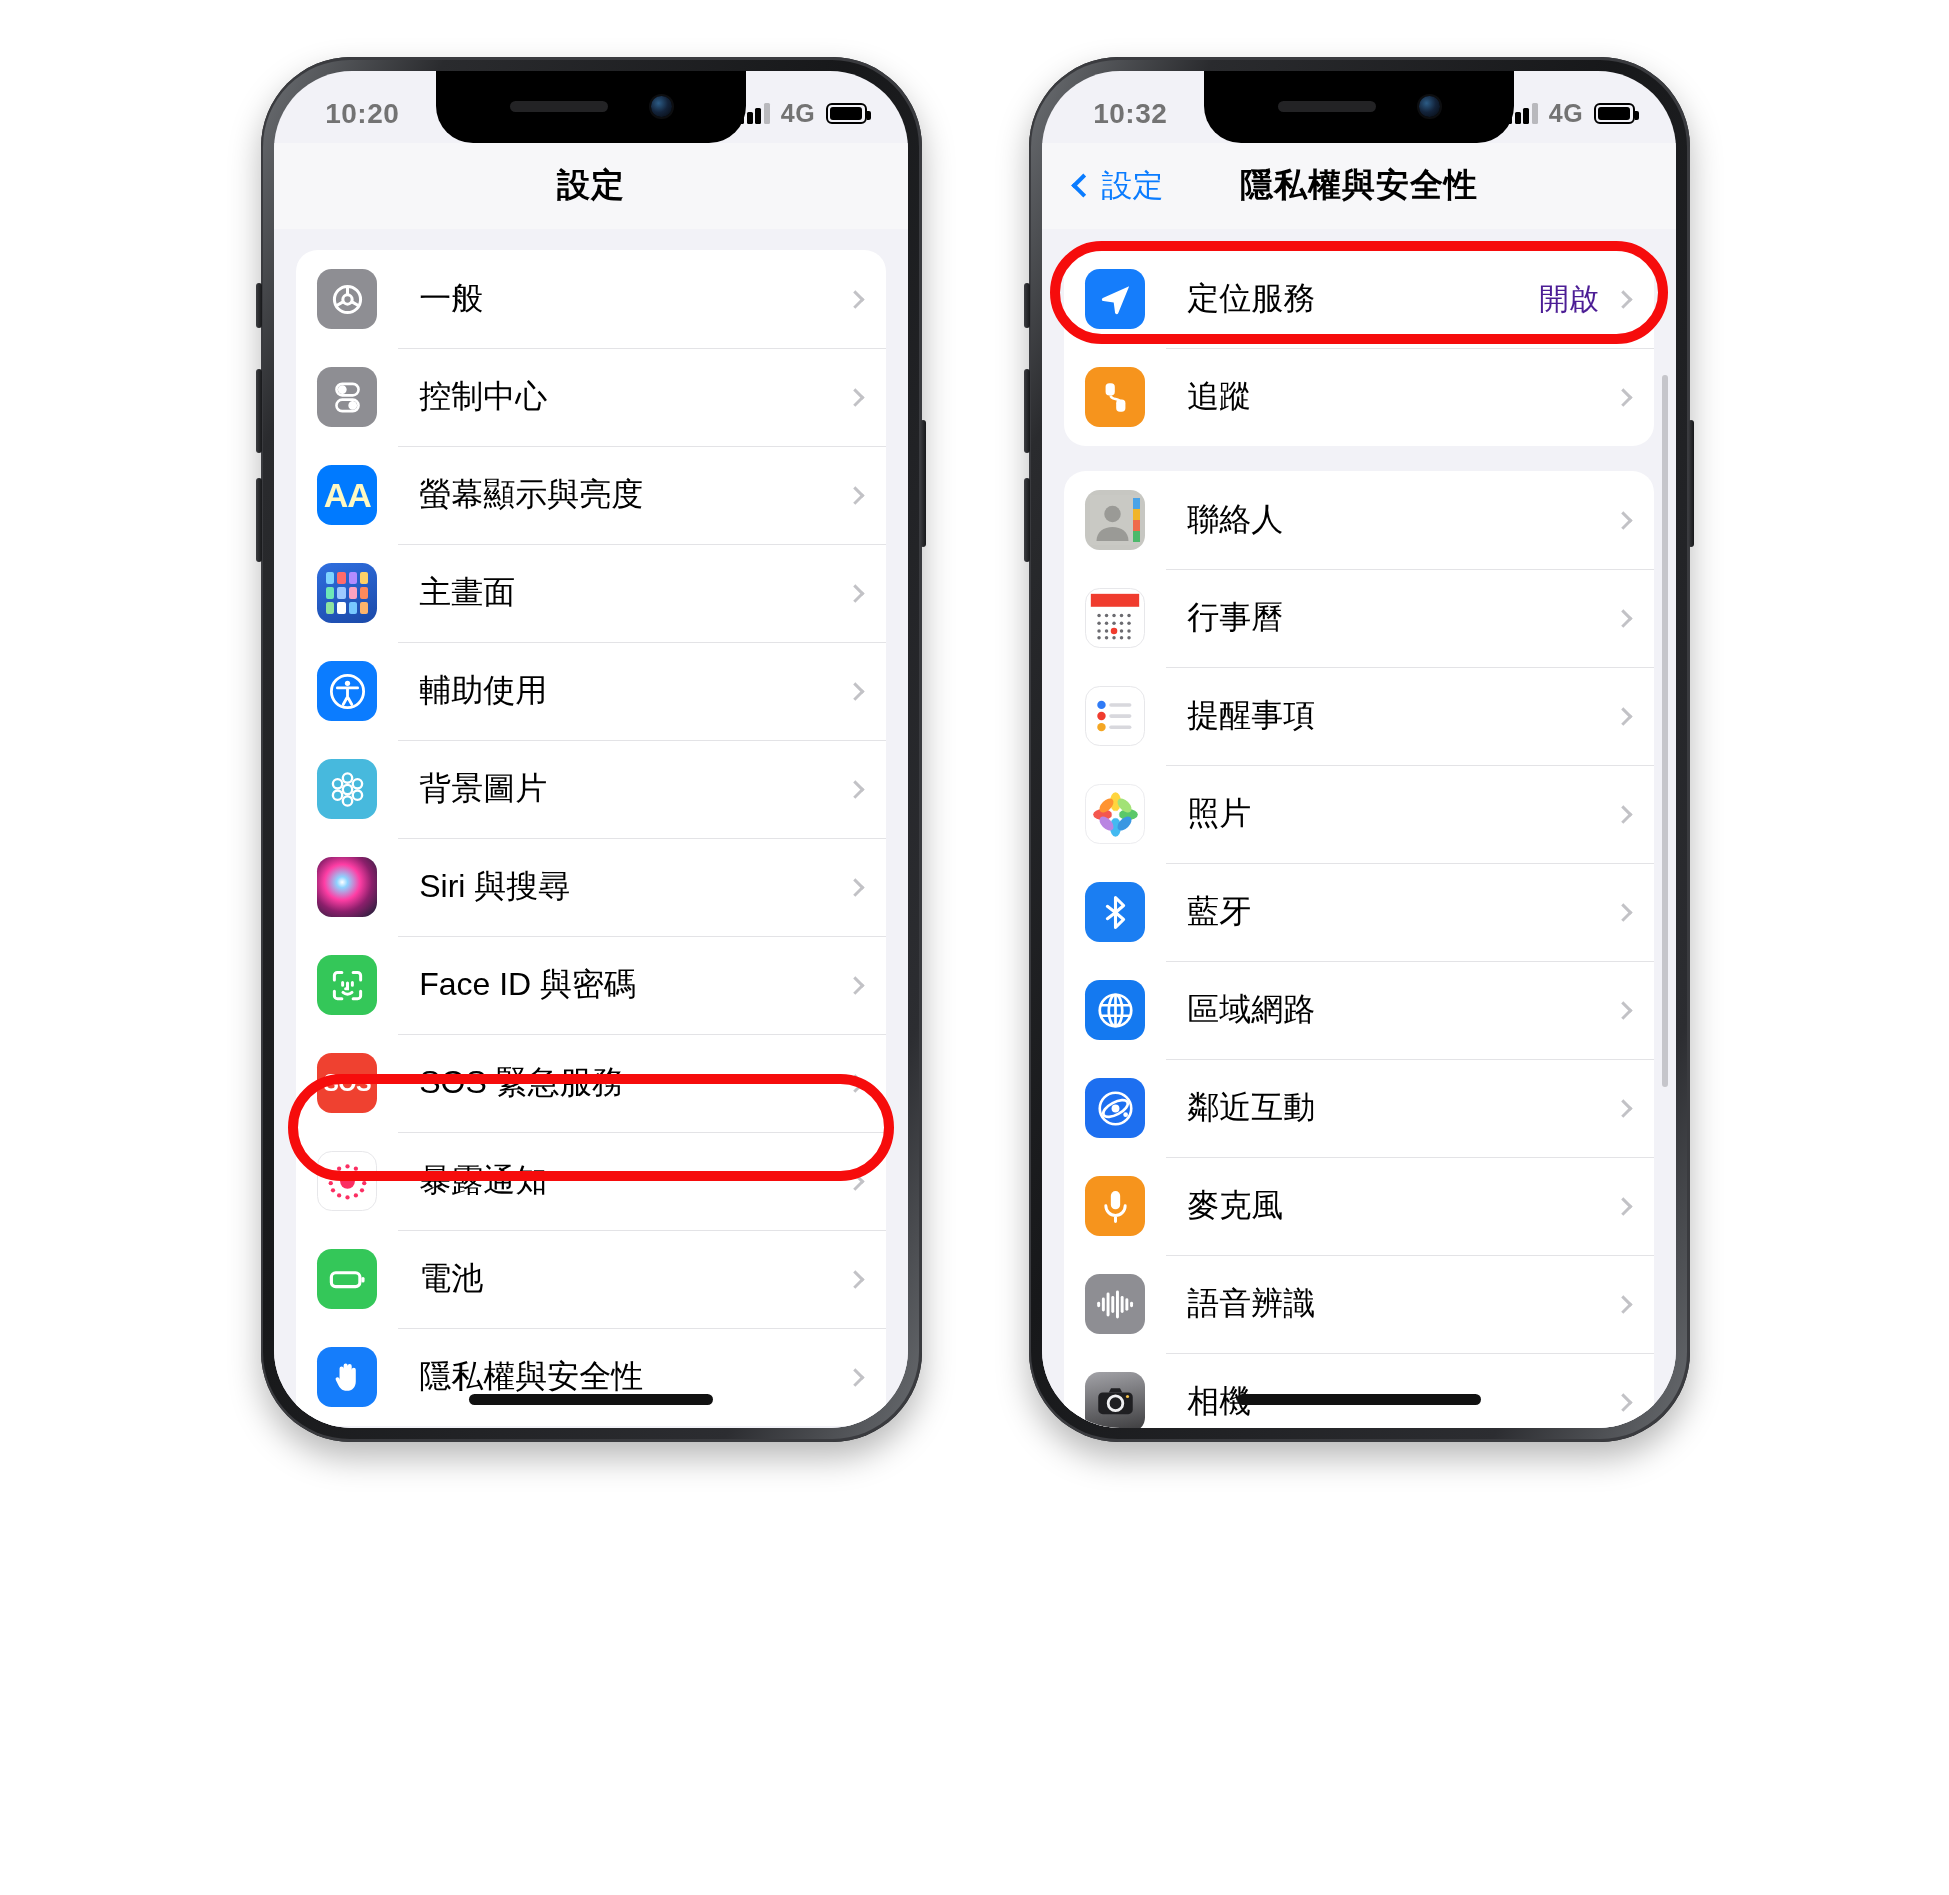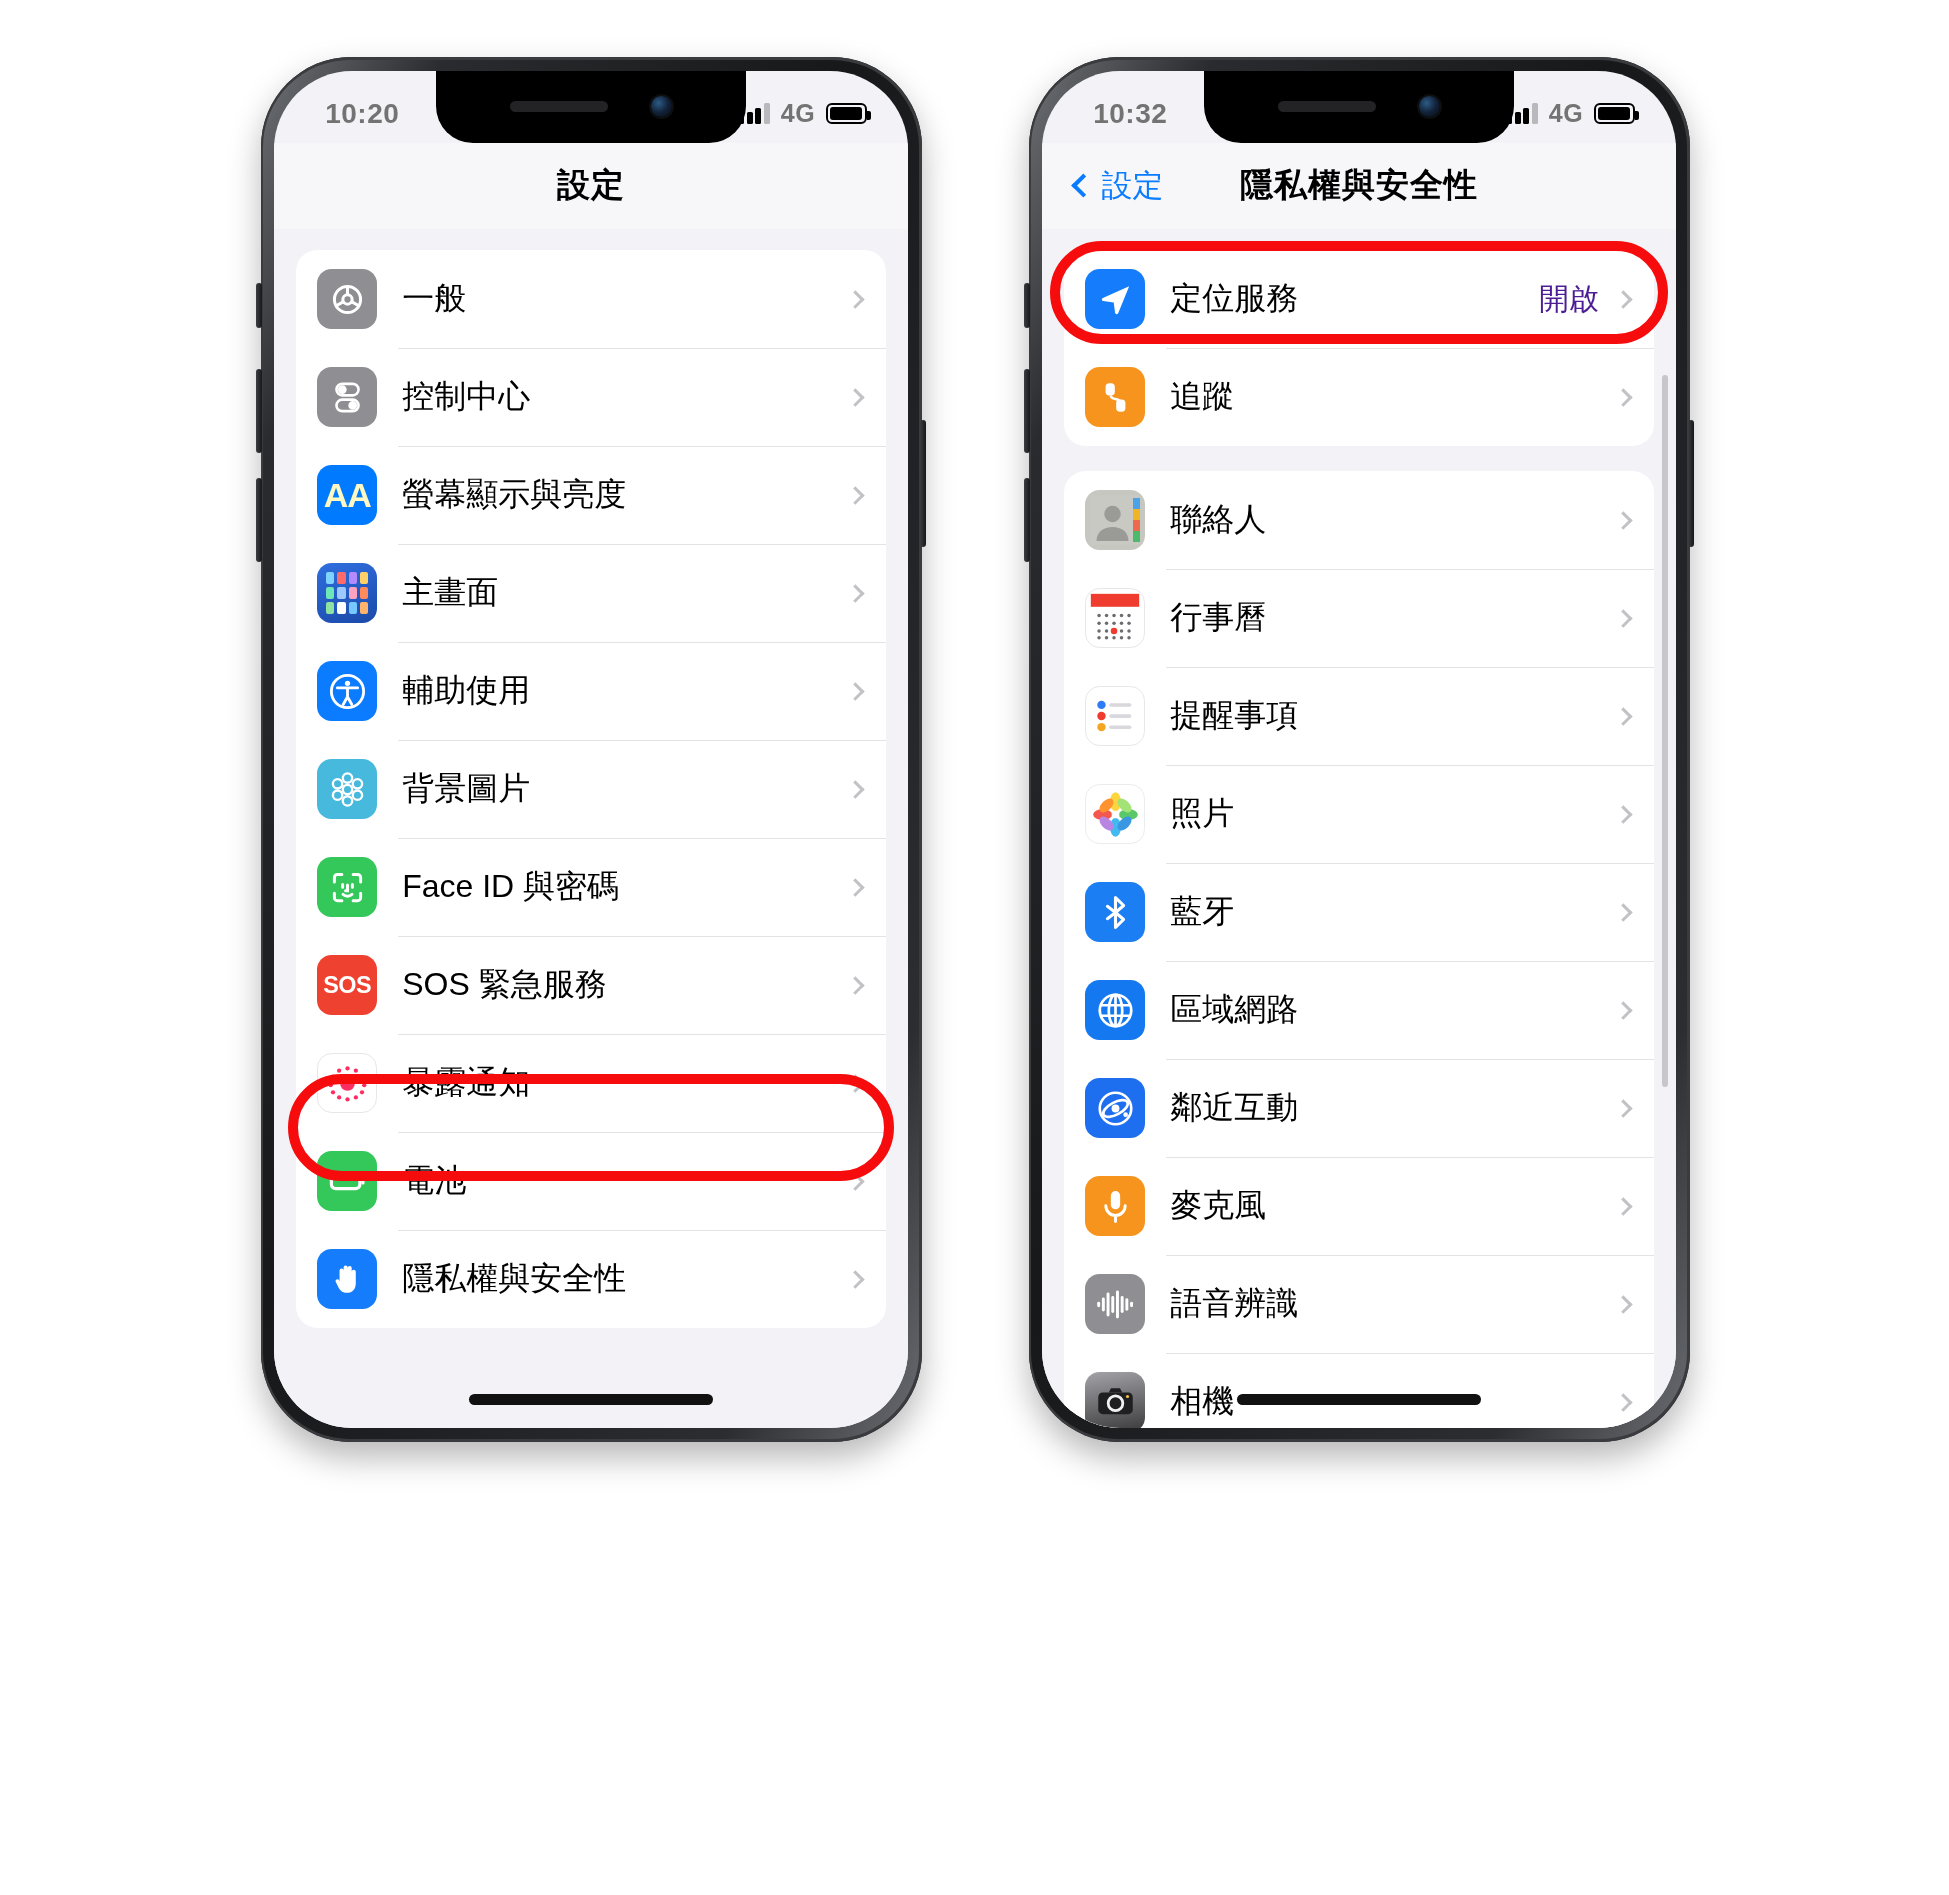--- a/index.html
+++ b/index.html
@@ -123,20 +123,21 @@
     border-radius: 21.5px;
     margin-top: 25px;
     overflow: hidden;
   }
   .group.first { margin-top: 21.5px; }
   .row {
     display: flex; align-items: center;
     height: 98px;
     padding-left: 21.5px;
     position: relative;
+    gap: 17px;
   }
   .row + .row::before {
     content:"";
     position:absolute; left: 102px; right: 0; top: 0;
     height: 1px; background: #e3e3e6;
   }
   .app-icon {
     width: 60px; height: 60px; border-radius: 14.6px;
     flex: 0 0 60px;
     display: flex; align-items: center; justify-content: center;
@@ -347,20 +348,27 @@
                     <circle cx="17.3" cy="15.05" r="2.5"></circle>
                   </g>
                 </svg>
             </div>
             <div class="row-label">背景圖片</div>
             <div class="row-right">
                 <span class="chev"></span>
               </div>
           </div>
 
+          <div class="row">
+            <div class="app-icon ic-siri"></div>
+            <div class="row-label">Siri 與搜尋</div>
+            <div class="row-right">
+                <span class="chev"></span>
+              </div>
+          </div>
 
           <div class="row">
             <div class="app-icon ic-face">
               <svg width="45" height="45" viewBox="0 0 24 24">
                   <g fill="none" stroke="#fff" stroke-width="1.6" stroke-linecap="round">
                     <path d="M5 9V6.6A1.6 1.6 0 0 1 6.6 5H9M15 5h2.4A1.6 1.6 0 0 1 19 6.6V9M19 15v2.4a1.6 1.6 0 0 1-1.6 1.6H15M9 19H6.6A1.6 1.6 0 0 1 5 17.4V15"></path>
                     <path d="M9.4 10.4v1.5M14.6 10.4v1.5M12 10.6v3.1h-1"></path>
                     <path d="M9.6 15.7c1.4 1.2 3.4 1.2 4.8 0"></path>
                   </g>
                 </svg>

